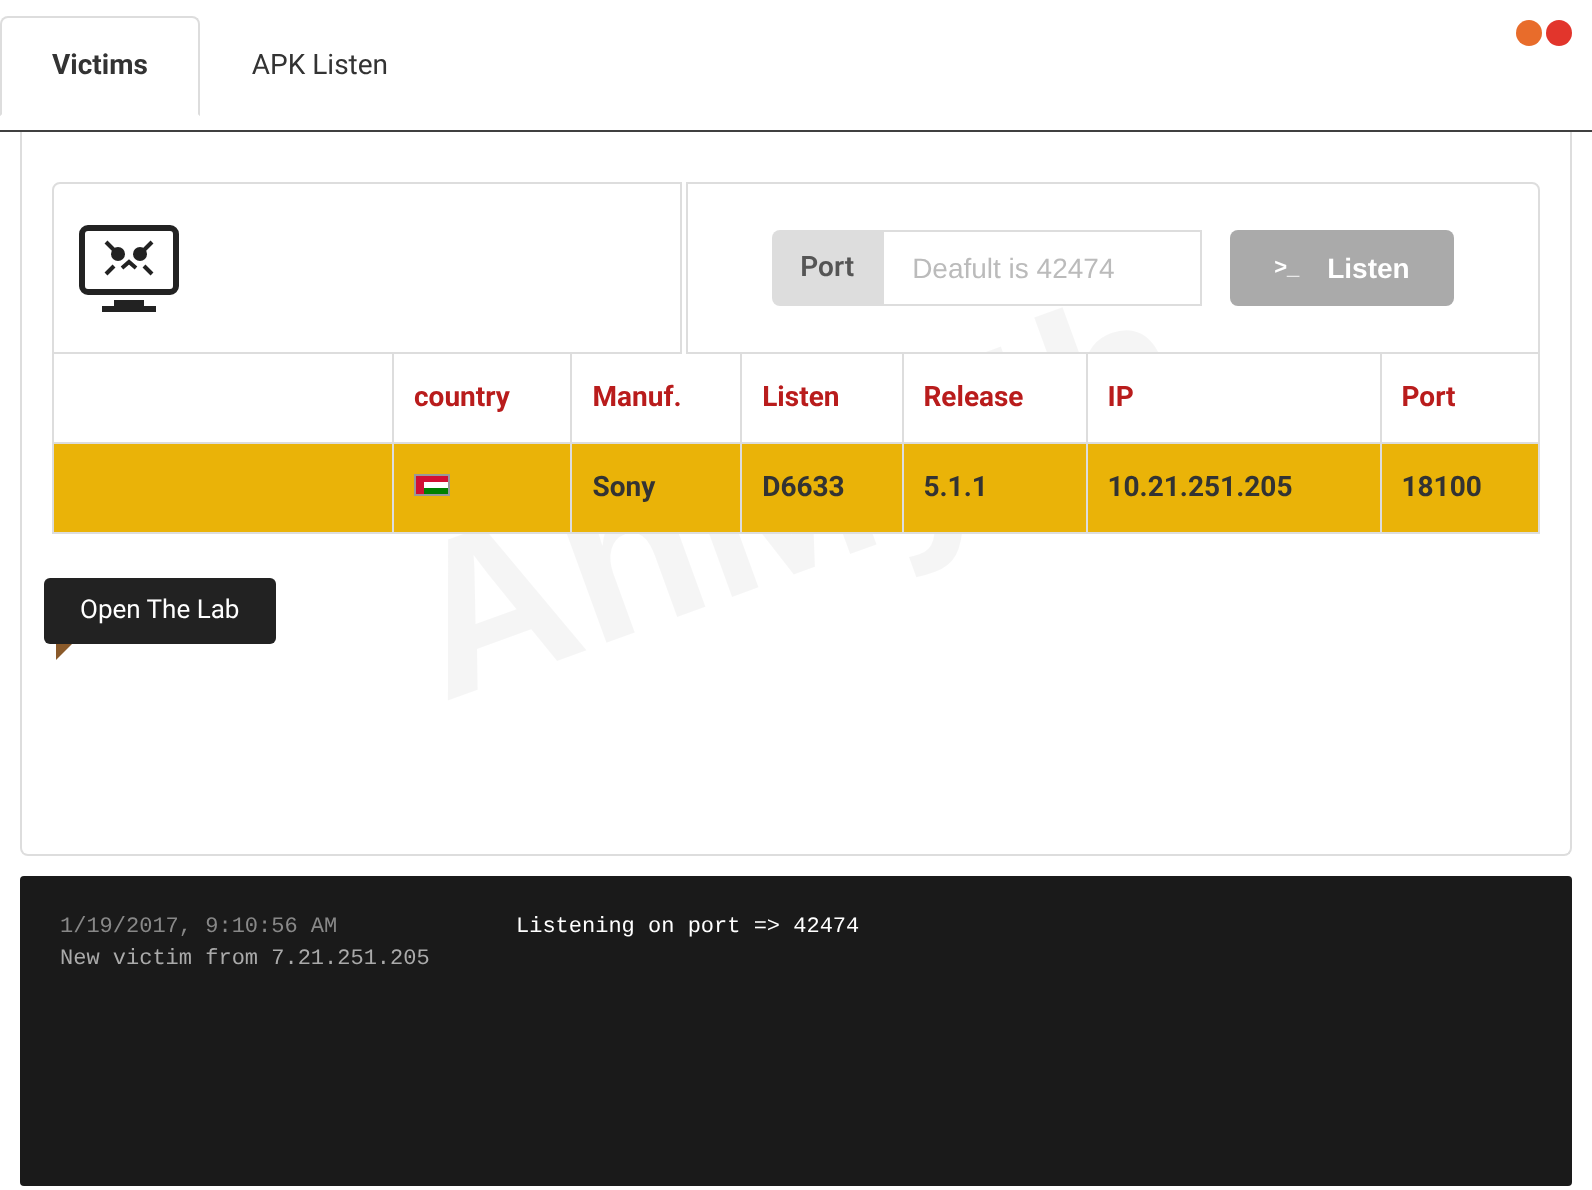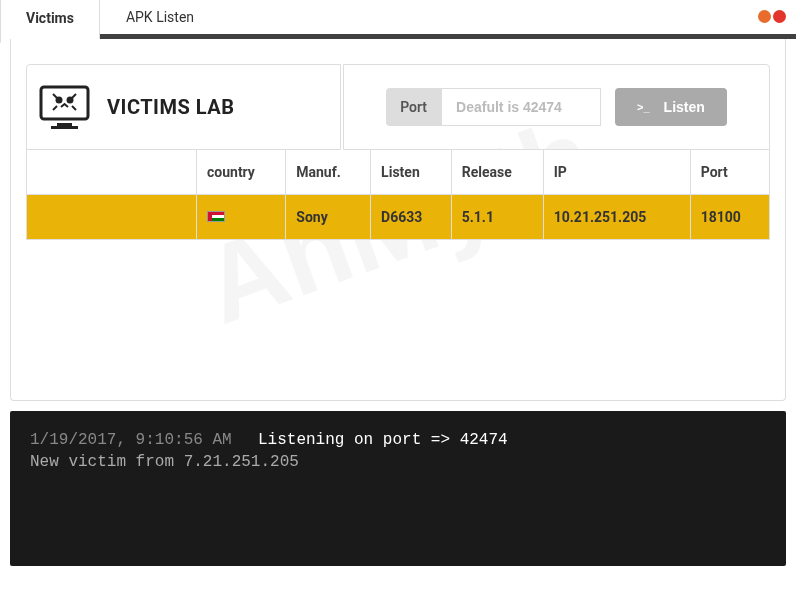--- a/index.html
+++ b/index.html
@@ -10,22 +10,22 @@
     body {
       font-family: -apple-system, BlinkMacSystemFont, "Segoe UI", Roboto, "Helvetica Neue", Arial, sans-serif;
       background: #fff;
       width: 796px;
       height: 595px;
       overflow: hidden;
     }
     .tabs-container {
       display: flex;
       align-items: center;
-      border-bottom: 5px solid #404040;
-      height: 39px;
+      border-bottom: 1px solid #404040;
+      height: 66px;
       position: relative;
     }
     .tab {
       padding: 0 25px;
       height: 50px;
       display: flex;
       align-items: center;
       cursor: pointer;
       font-size: 14px;
       color: #333;
@@ -126,21 +126,20 @@
       border-top-left-radius: 4px;
       border-bottom-left-radius: 4px;
     }
     .port-input {
       border: 1px solid #ddd;
       padding: 10px 14px;
       font-size: 14px;
       width: 160px;
       outline: none;
       color: #555;
-      font-weight: bold;
     }
     .port-input::placeholder {
       color: #bbb;
     }
     .listen-btn {
       background: #aaa;
       color: #fff;
       border: none;
       padding: 11px 22px;
       font-size: 14px;
@@ -158,21 +157,21 @@
     }
     .table {
       width: 100%;
       border-collapse: collapse;
     }
     .table th {
       text-align: left;
       padding: 14px 10px;
       font-size: 14px;
       font-weight: 700;
-      color: #404040;
+      color: #b91c1c;
       border: 1px solid #ddd;
       border-top: none;
       background: #fff;
     }
     .table td {
       padding: 14px 10px;
       font-size: 14px;
       color: #333;
       border: 1px solid #ddd;
       background: #eab308;
@@ -230,21 +229,21 @@
       border-color: #8a5a2a transparent transparent transparent;
     }
     .spacer {
       height: 145px;
     }
     .console {
       background: #1a1a1a;
       margin: 10px;
       padding: 20px;
       font-family: "Courier New", monospace;
-      font-size: 16px;
+      font-size: 11px;
       color: #aaa;
       height: 155px;
       border-radius: 2px;
     }
     .console-line {
       display: flex;
       margin-bottom: 4px;
     }
     .console-time {
       width: 228px;
@@ -295,21 +294,20 @@
             <rect x="14" y="43" width="27" height="3" fill="#222"></rect>
             <circle cx="22" cy="17" r="3.5" fill="#222"></circle>
             <circle cx="33" cy="17" r="3.5" fill="#222"></circle>
             <path d="M 24 24 L 27.5 21 L 31 24" fill="none" stroke="#222" stroke-width="2"></path>
             <line x1="16" y1="11" x2="20" y2="15" stroke="#222" stroke-width="2"></line>
             <line x1="39" y1="11" x2="35" y2="15" stroke="#222" stroke-width="2"></line>
             <line x1="16" y1="27" x2="20" y2="23" stroke="#222" stroke-width="2"></line>
             <line x1="39" y1="27" x2="35" y2="23" stroke="#222" stroke-width="2"></line>
           </svg>
         </div>
-        <div class="lab-title">VICTIMS LAB</div>
       </div>
       <div class="header-right">
         <div class="port-label">Port</div>
         <input class="port-input" placeholder="Deafult is 42474" style="">
         <button class="listen-btn">
           <span class="term-icon">&gt;_</span>
           <span>Listen</span>
         </button>
       </div>
     </div>
@@ -341,20 +339,24 @@
           <td>D6633</td>
           <td>5.1.1</td>
           <td>10.21.251.205</td>
           <td>18100</td>
         </tr>
       </tbody>
     </table>
     <div class="spacer"></div>
   </div>
 
+  <div class="tooltip-wrap">
+    <div class="tooltip-box">Open The Lab</div>
+    <div class="tooltip-tail"></div>
+  </div>
 </div>
 
 <div class="console">
   <div class="console-line">
     <span class="console-time">1/19/2017, 9:10:56 AM</span>
     <span class="console-msg green">Listening on port =&gt; 42474</span>
   </div>
   <div class="console-line">
     <span class="console-msg">New victim from 7.21.251.205</span>
   </div>

